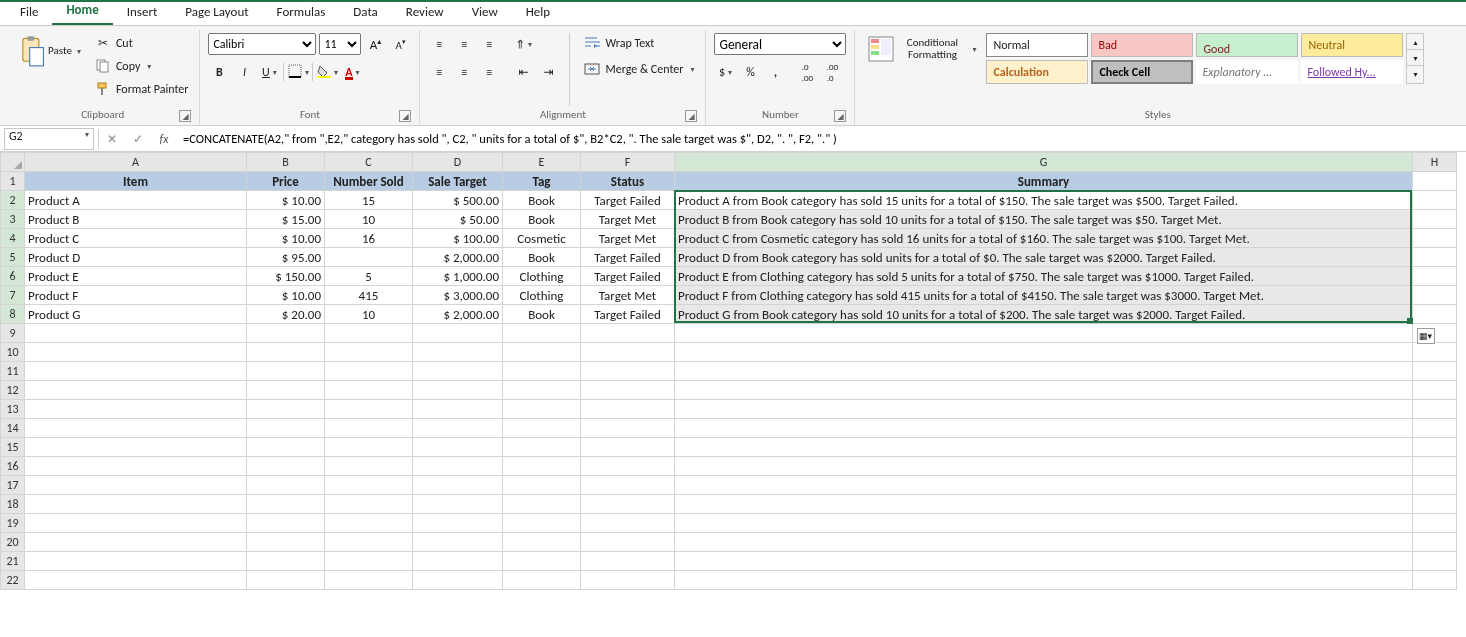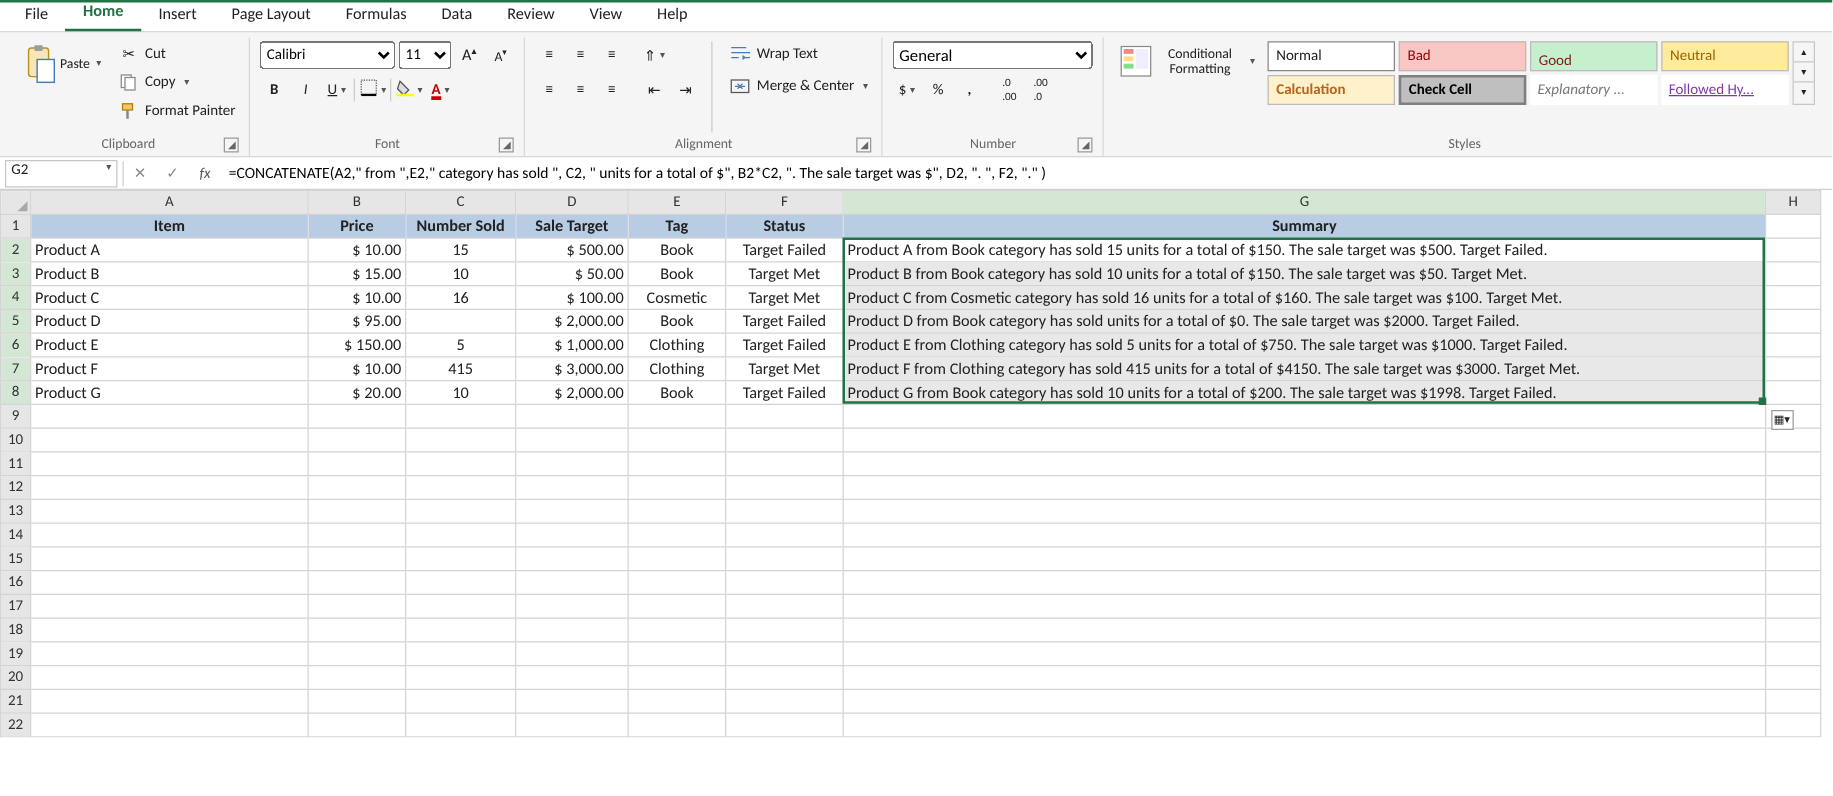--- a/index.html
+++ b/index.html
@@ -244,21 +244,21 @@
             </span>
             <span>Merge &amp; Center</span>
           </div>
       </div>
     </div>
     <div class="label"><span>Alignment</span><span class="launcher">◢</span></div>
   </div>
 
   <div class="rgroup">
     <div class="body vstack" style="gap:6px">
-      <select style="width:160px;height:22px"><option>General</option></select>
+      <select style="width:132px;height:22px"><option>General</option></select>
       <div class="hstack">
         <div class="fmtbtn drop">
             <span>$</span>
           </div>
         <div class="fmtbtn">
             <span>%</span>
           </div>
         <div class="fmtbtn">
             <span><b>,</b></span>
           </div>
@@ -448,21 +448,21 @@
           <td></td>
         </tr>
         <tr>
           <th class="rowhdr sel">8</th>
           <td class="left">Product G</td>
           <td class="money">$    20.00</td>
           <td class="num">10</td>
           <td class="money">$    2,000.00</td>
           <td class="center">Book</td>
           <td class="center">Target Failed</td>
-          <td class="left" style="background: rgb(232, 232, 232);">Product G from Book category has sold 10 units for a total of $200. The sale target was $1998. Target Failed.</td>
+          <td class="left" style="background: rgb(232, 232, 232);">Product G from Book category has sold 10 units for a total of $200. The sale target was $2000. Target Failed.</td>
           <td></td>
         </tr>
         <tr>
           <th class="rowhdr">9</th>
           <td></td>
           <td></td>
           <td></td>
           <td></td>
           <td></td>
           <td></td>

